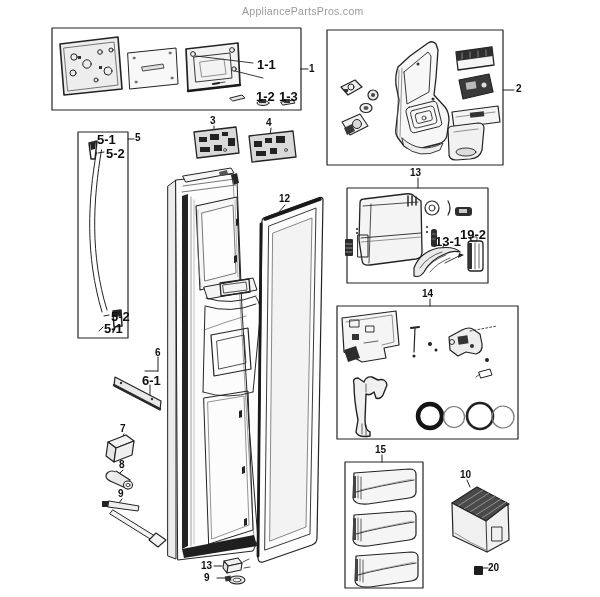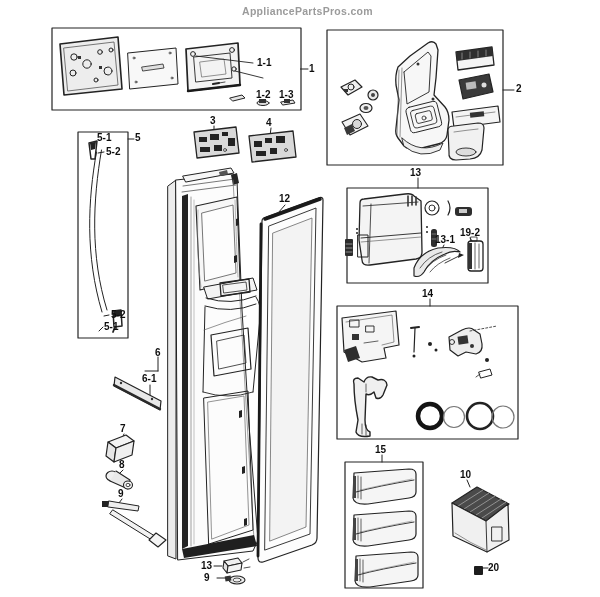--- a/index.html
+++ b/index.html
@@ -1,22 +1,22 @@
 <!DOCTYPE html>
 <html><head>
 <meta charset="utf-8">
 <style>
   html,body{margin:0;padding:0;background:#fff;}
   .canvas{position:relative;width:600px;height:597px;background:#fff;overflow:hidden;
           font-family:"Liberation Sans",sans-serif;}
   .canvas svg{position:absolute;left:0;top:0;}
-  .watermark{position:absolute;left:242px;top:5px;font-size:10.5px;font-weight:bold;
+  .watermark{position:absolute;left:242px;top:5px;font-size:10.5px;font-weight:normal;
              color:#9b9b9b;letter-spacing:.3px;white-space:nowrap;}
   .lbl{position:absolute;font-weight:bold;color:#0e0e0e;font-size:10px;line-height:1;white-space:nowrap;}
-  .lbl.sm{font-size:10px;}
+  .lbl.sm{font-size:13px;}
 </style>
 </head>
 <body>
 
 <div class="canvas">
 
 <svg width="600" height="597" viewBox="0 0 600 597">
 <g stroke="#232323" fill="none" stroke-width="1" stroke-linejoin="round" stroke-linecap="round">
 
   <g>

